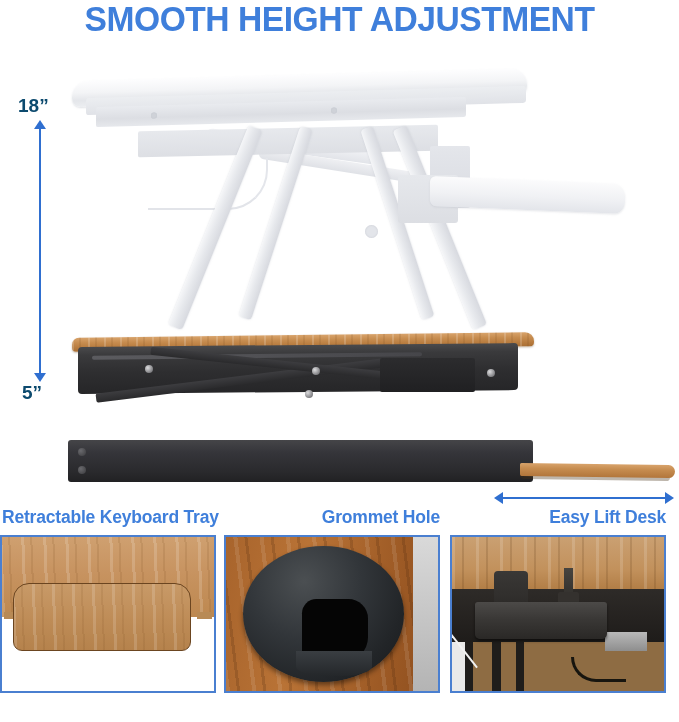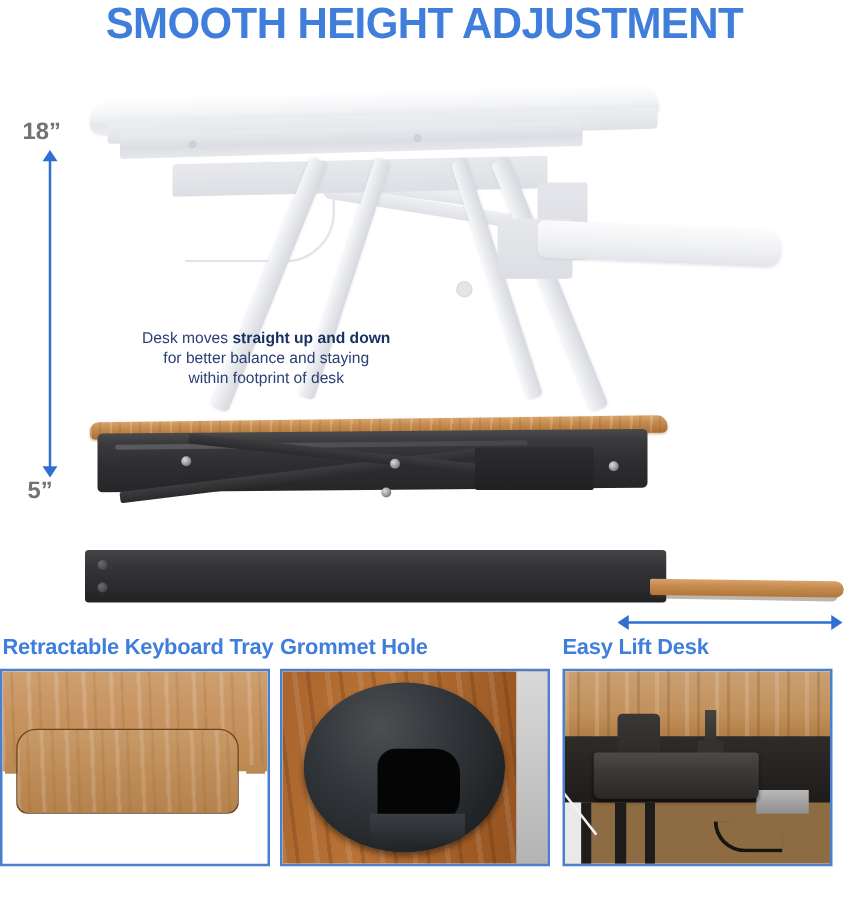--- a/index.html
+++ b/index.html
@@ -168,21 +168,21 @@
     border-radius: 6px 6px 0 0; transform: skewY(-0.8deg);
   }
   .r-motorbox {
     position: absolute; left: 380px; top: 318px; width: 95px; height: 34px;
     background: linear-gradient(180deg,#2c2c2e,#202022);
     border-radius: 2px;
   }
 
   
   .vlabel {
-    position: absolute; color: #737373; font-weight: bold; font-size: 19px;
+    position: absolute; color: #0c4a6e; font-weight: bold; font-size: 19px;
     letter-spacing: 0px;
   }
   .lbl18 { left: 18px; top: 55px; }
   .lbl5  { left: 22px; top: 342px; }
 
   .varrow { position: absolute; left: 33px; top: 80px; width: 14px; height: 262px; }
   .varrow .shaft {
     position: absolute; left: 6px; top: 6px; width: 2px; height: 250px;
     background: #2f6fd0;
   }
@@ -218,21 +218,21 @@
   .kbtext b { color: #16315f; font-weight: bold; }
 
   
   .panels { position: absolute; left: 0; top: 505px; width: 571px; height: 191px; }
   .panel { position: absolute; top: 0; width: 216px; height: 191px; }
   .panel.p1 { left: 0px; }
   .panel.p2 { left: 224px; }
   .panel.p3 { left: 450px; }
   .panel h3 {
     margin: 0 0 6px 0; font-size: 17.5px; font-weight: bold; color: #3f7fdb;
-    text-align: left; letter-spacing: -0.2px; height: 24px; line-height: 24px;
+    text-align: right; letter-spacing: -0.2px; height: 24px; line-height: 24px;
     white-space: nowrap;
   }
   .panel.p1 h3 { text-align: left; padding-left: 2px; }
   .pic {
     position: relative; width: 100%; height: 158px;
     border: 2px solid #4a7fd0; overflow: hidden; background: #ffffff;
   }
 
   
   .p1 .desk-wood {
@@ -405,25 +405,20 @@
     </div>
 
     <div class="vlabel lbl18">18”</div>
     <div class="varrow">
       <div class="head up"></div>
       <div class="shaft"></div>
       <div class="head down"></div>
     </div>
     <div class="vlabel lbl5">5”</div>
 
-    <div class="centertext">
-      <div class="l1"><span>Desk moves </span><b>straight up and down</b></div>
-      <div>for better balance and staying</div>
-      <div>within footprint of desk</div>
-    </div>
 
     <div class="harrow">
       <div class="head left"></div>
       <div class="shaft"></div>
       <div class="head right"></div>
     </div>
 
   </div>
 
   <div class="panels">

